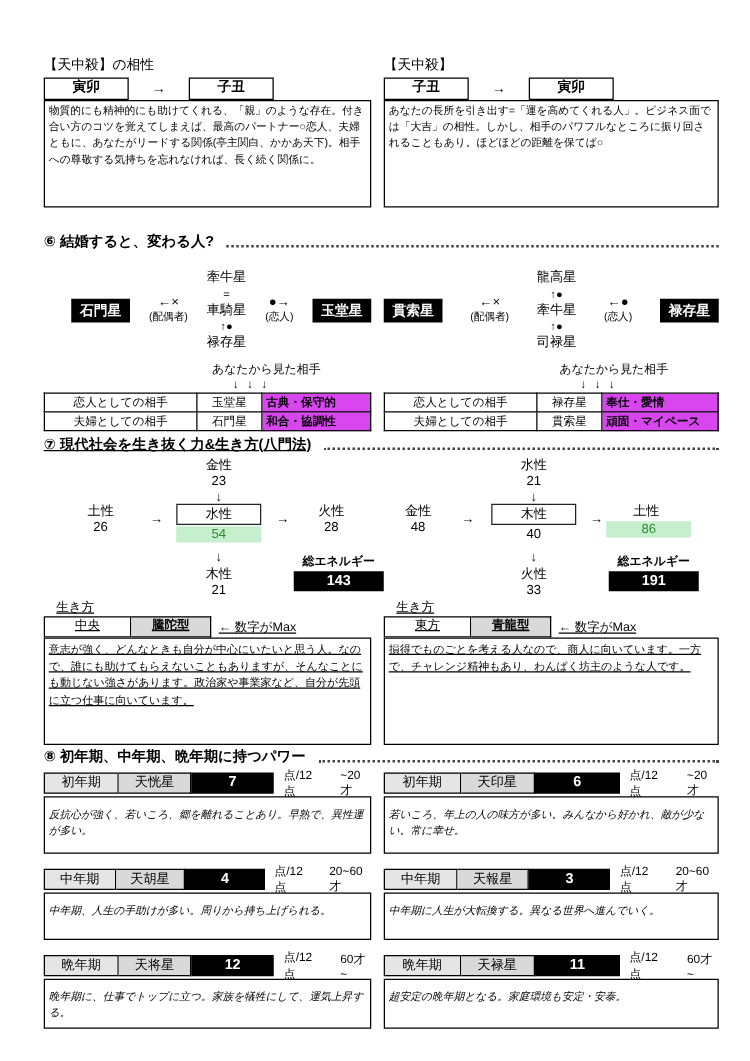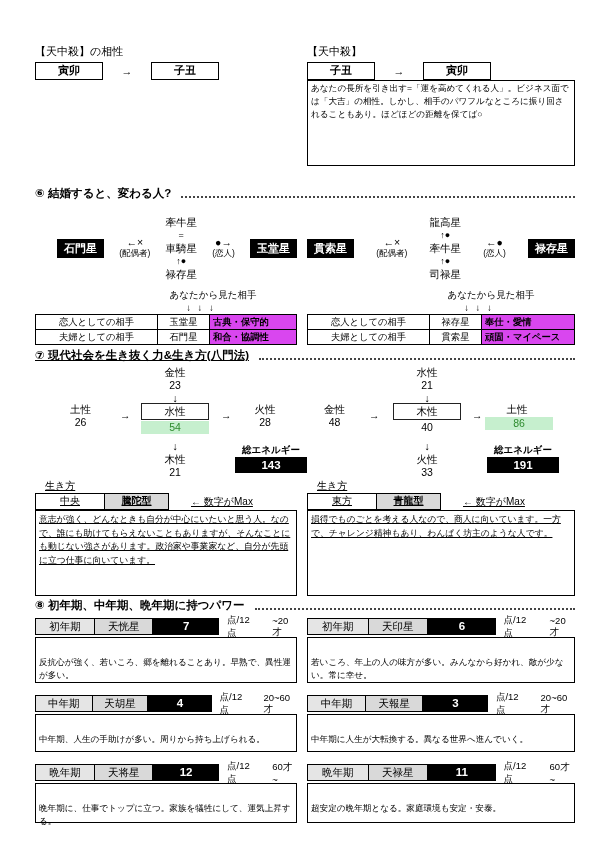--- a/index.html
+++ b/index.html
@@ -66,48 +66,49 @@
   .hr-east  { left:178px; top:37px; width:64px; }
   .hr-south { left:85px; top:74px; width:70px; }
   .hr-energy{ left:168px; top:78px; width:96px; }
   .energy { position:absolute; text-align:center; }
   .energy-label { font-size:9.5px; font-weight:bold; line-height:12px; }
   .energy-value { background:#000; color:#fff; font-weight:bold; font-size:11.5px; width:72px; margin:1px auto 0; line-height:16px; }
   .ikikata { font-size:10px; margin:3px 0 0 10px; }
   .type-row { display:flex; align-items:center; height:17px; }
   .type-dir { border:1.2px solid #000; width:70px; height:17px; text-align:center; font-size:10px; line-height:14px; background:#fff; }
   .type-name { border:1.2px solid #000; border-left:none; background:#d9d9d9; font-weight:bold; width:64px; height:17px; text-align:center; font-size:10px; line-height:14px; }
-  .type-note { font-size:10px; margin-left:22px; }
+  .type-note { font-size:10px; margin-left:6px; }
   .ikikata-desc { border:1.2px solid #000; height:86px; padding:2px 3px; font-size:8.8px; line-height:1.55; }
 
   
   .sec-periods { top:598px; }
   .pcols { margin-top:5px; }
   .pblock { margin-bottom:12px; }
   .pblock-head { display:flex; align-items:center; height:17px; }
   .p-period { border:1.5px solid #000; width:62px; height:17px; text-align:center; font-size:10.5px; line-height:14px; background:#e5e5e5; }
   .p-star { border:1.5px solid #000; border-left:none; background:#d9d9d9; width:60px; height:17px; text-align:center; font-size:10.5px; line-height:14px; }
   .p-score { background:#000; color:#fff; font-weight:bold; width:68px; height:17px; text-align:center; font-size:11.5px; line-height:17px; }
   .p-unit { font-size:9.5px; margin-left:8px; }
   .p-age { font-size:9.5px; margin-left:14px; }
-  .p-desc { border:1.5px solid #000; margin-top:2px; padding:18px 3px; font-size:8.6px; line-height:1.5; }
+  .p-desc { border:1.5px solid #000; margin-top:2px; padding:7px 3px; font-size:8.6px; line-height:1.5;font-style:italic; }
   .d46 { height:46px; } .d38 { height:38px; } .d40 { height:40px; }
 </style>
 </head>
 <body>
 
 <div class="sec sec-tenchu">
   <div class="cols">
     <div class="col-l">
       <div class="box-title">【天中殺】の相性</div>
       <div class="sign-row">
         <div class="sign-box">寅卯</div>
         <div class="sign-arrow">→</div>
         <div class="sign-box">子丑</div>
       </div>
+      <div class="desc-box desc-tall">物質的にも精神的にも助けてくれる、「親」のような存在。付き合い方のコツを覚えてしまえば、最高のパートナー○恋人、夫婦ともに、あなたがリードする関係(亭主関白、かかあ天下)。相手への尊敬する気持ちを忘れなければ、長く続く関係に。</div>
     </div>
     <div class="col-r">
       <div class="box-title">【天中殺】</div>
       <div class="sign-row">
         <div class="sign-box">子丑</div>
         <div class="sign-arrow">→</div>
         <div class="sign-box">寅卯</div>
       </div>
       <div class="desc-box desc-tall">あなたの長所を引き出す=「運を高めてくれる人」。ビジネス面では「大吉」の相性。しかし、相手のパワフルなところに振り回されることもあり。ほどほどの距離を保てば○</div>
     </div>

